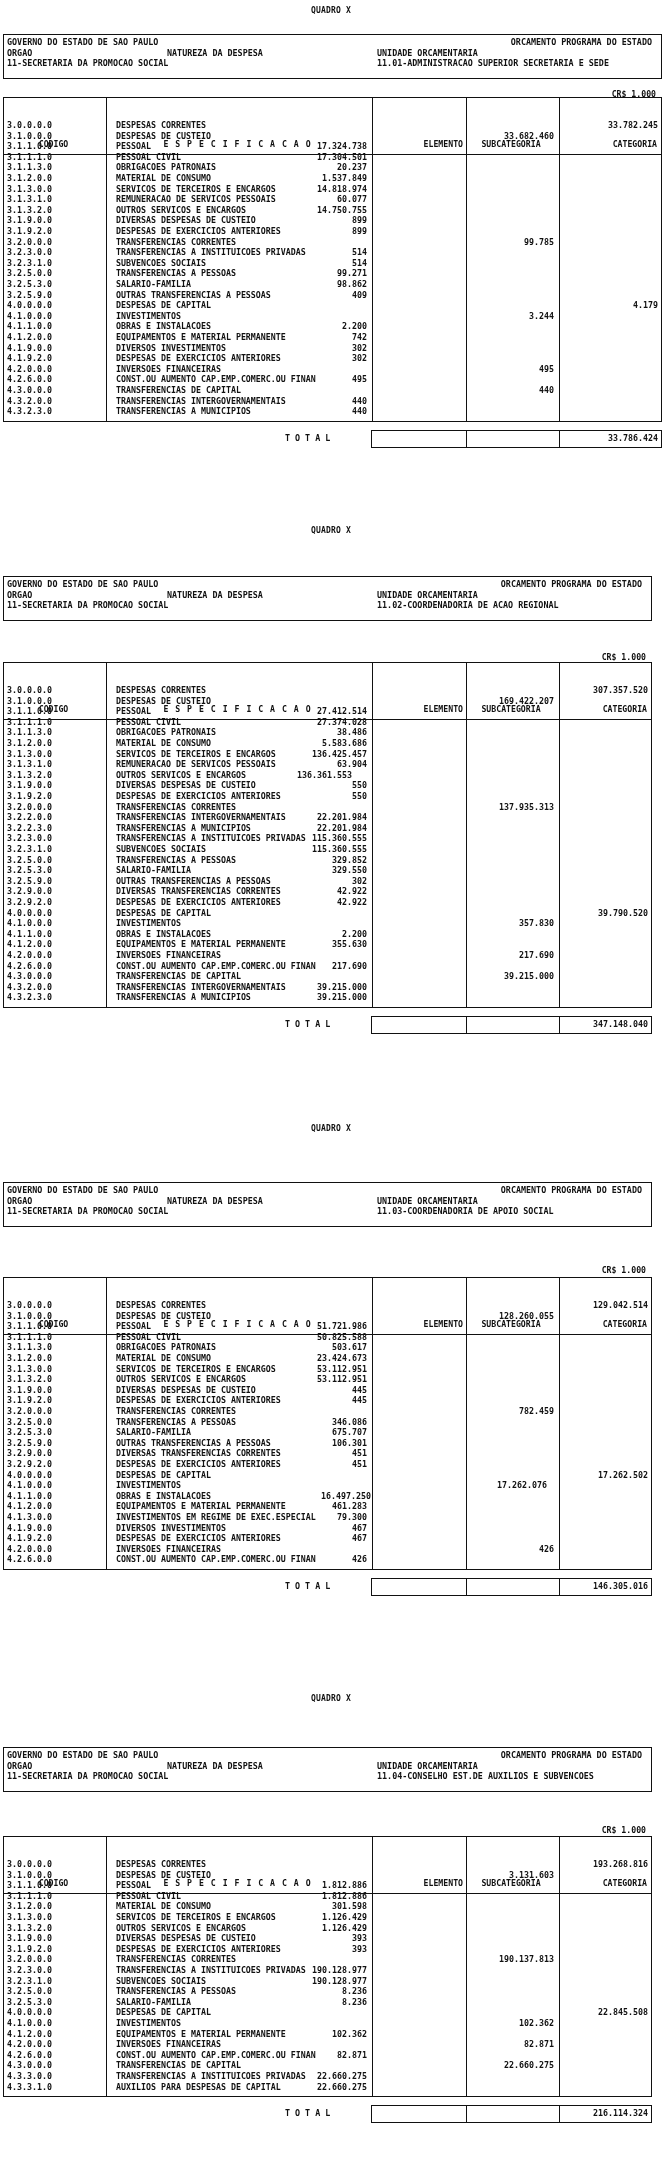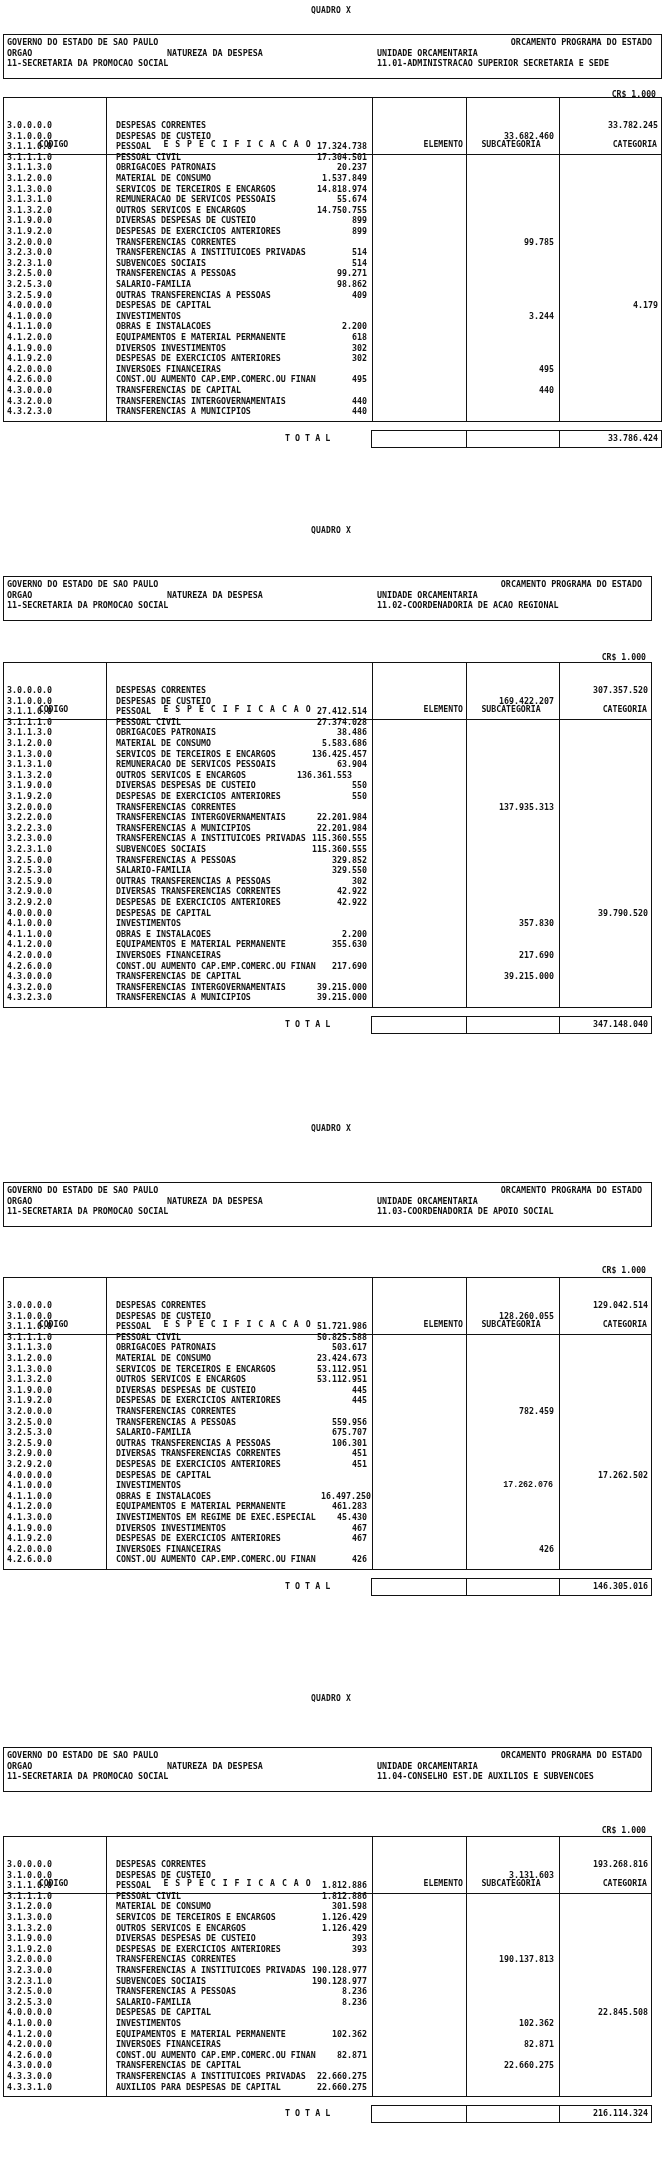--- a/index.html
+++ b/index.html
@@ -53,34 +53,34 @@
         <div class="vline" style="left: 462px;"></div>
         <div class="vline" style="left: 555px;"></div>
         <div class="tbody">
           <div class="row" style="top: 0px;"><span class="c-code">3.0.0.0.0</span><span class="c-spec">DESPESAS CORRENTES</span><span class="c-el" style="right: 294px;"></span><span class="c-sub" style="right: 107px;"></span><span class="c-cat" style="right: 3px; text-align: right;">33.782.245</span></div>
           <div class="row" style="top: 10.6px;"><span class="c-code">3.1.0.0.0</span><span class="c-spec">DESPESAS DE CUSTEIO</span><span class="c-el" style="right: 294px;"></span><span class="c-sub" style="right: 107px;">33.682.460</span><span class="c-cat" style="right: 3px;"></span></div>
           <div class="row" style="top: 21.2px;"><span class="c-code">3.1.1.0.0</span><span class="c-spec">PESSOAL</span><span class="c-el" style="right: 294px;">17.324.738</span><span class="c-sub" style="right: 107px;"></span><span class="c-cat" style="right: 3px;"></span></div>
           <div class="row" style="top: 31.8px;"><span class="c-code">3.1.1.1.0</span><span class="c-spec">PESSOAL CIVIL</span><span class="c-el" style="right: 294px;">17.304.501</span><span class="c-sub" style="right: 107px;"></span><span class="c-cat" style="right: 3px;"></span></div>
           <div class="row" style="top: 42.4px;"><span class="c-code">3.1.1.3.0</span><span class="c-spec">OBRIGACOES PATRONAIS</span><span class="c-el" style="right: 294px;">20.237</span><span class="c-sub" style="right: 107px;"></span><span class="c-cat" style="right: 3px;"></span></div>
           <div class="row" style="top: 53px;"><span class="c-code">3.1.2.0.0</span><span class="c-spec">MATERIAL DE CONSUMO</span><span class="c-el" style="right: 294px;">1.537.849</span><span class="c-sub" style="right: 107px;"></span><span class="c-cat" style="right: 3px;"></span></div>
           <div class="row" style="top: 63.6px;"><span class="c-code">3.1.3.0.0</span><span class="c-spec">SERVICOS DE TERCEIROS E ENCARGOS</span><span class="c-el" style="right: 294px;">14.818.974</span><span class="c-sub" style="right: 107px;"></span><span class="c-cat" style="right: 3px;"></span></div>
-          <div class="row" style="top: 74.2px;"><span class="c-code">3.1.3.1.0</span><span class="c-spec">REMUNERACAO DE SERVICOS PESSOAIS</span><span class="c-el" style="right: 294px;">55.674</span><span class="c-sub" style="right: 107px;"></span><span class="c-cat" style="right: 3px;"></span></div>
+          <div class="row" style="top: 74.2px;"><span class="c-code">3.1.3.1.0</span><span class="c-spec">REMUNERACAO DE SERVICOS PESSOAIS</span><span class="c-el" style="right: 294px;">60.077</span><span class="c-sub" style="right: 107px;"></span><span class="c-cat" style="right: 3px;"></span></div>
           <div class="row" style="top: 84.8px;"><span class="c-code">3.1.3.2.0</span><span class="c-spec">OUTROS SERVICOS E ENCARGOS</span><span class="c-el" style="right: 294px;">14.750.755</span><span class="c-sub" style="right: 107px;"></span><span class="c-cat" style="right: 3px;"></span></div>
           <div class="row" style="top: 95.4px;"><span class="c-code">3.1.9.0.0</span><span class="c-spec">DIVERSAS DESPESAS DE CUSTEIO</span><span class="c-el" style="right: 294px;">899</span><span class="c-sub" style="right: 107px;"></span><span class="c-cat" style="right: 3px;"></span></div>
           <div class="row" style="top: 106px;"><span class="c-code">3.1.9.2.0</span><span class="c-spec">DESPESAS DE EXERCICIOS ANTERIORES</span><span class="c-el" style="right: 294px;">899</span><span class="c-sub" style="right: 107px;"></span><span class="c-cat" style="right: 3px;"></span></div>
           <div class="row" style="top: 116.6px;"><span class="c-code">3.2.0.0.0</span><span class="c-spec">TRANSFERENCIAS CORRENTES</span><span class="c-el" style="right: 294px;"></span><span class="c-sub" style="right: 107px;">99.785</span><span class="c-cat" style="right: 3px;"></span></div>
           <div class="row" style="top: 127.2px;"><span class="c-code">3.2.3.0.0</span><span class="c-spec">TRANSFERENCIAS A INSTITUICOES PRIVADAS</span><span class="c-el" style="right: 294px;">514</span><span class="c-sub" style="right: 107px;"></span><span class="c-cat" style="right: 3px;"></span></div>
           <div class="row" style="top: 137.8px;"><span class="c-code">3.2.3.1.0</span><span class="c-spec">SUBVENCOES SOCIAIS</span><span class="c-el" style="right: 294px;">514</span><span class="c-sub" style="right: 107px;"></span><span class="c-cat" style="right: 3px;"></span></div>
           <div class="row" style="top: 148.4px;"><span class="c-code">3.2.5.0.0</span><span class="c-spec">TRANSFERENCIAS A PESSOAS</span><span class="c-el" style="right: 294px;">99.271</span><span class="c-sub" style="right: 107px;"></span><span class="c-cat" style="right: 3px;"></span></div>
           <div class="row" style="top: 159px;"><span class="c-code">3.2.5.3.0</span><span class="c-spec">SALARIO-FAMILIA</span><span class="c-el" style="right: 294px;">98.862</span><span class="c-sub" style="right: 107px;"></span><span class="c-cat" style="right: 3px;"></span></div>
           <div class="row" style="top: 169.6px;"><span class="c-code">3.2.5.9.0</span><span class="c-spec">OUTRAS TRANSFERENCIAS A PESSOAS</span><span class="c-el" style="right: 294px;">409</span><span class="c-sub" style="right: 107px;"></span><span class="c-cat" style="right: 3px;"></span></div>
           <div class="row" style="top: 180.2px;"><span class="c-code">4.0.0.0.0</span><span class="c-spec">DESPESAS DE CAPITAL</span><span class="c-el" style="right: 294px;"></span><span class="c-sub" style="right: 107px;"></span><span class="c-cat" style="right: 3px;">4.179</span></div>
           <div class="row" style="top: 190.8px;"><span class="c-code">4.1.0.0.0</span><span class="c-spec">INVESTIMENTOS</span><span class="c-el" style="right: 294px;"></span><span class="c-sub" style="right: 107px;">3.244</span><span class="c-cat" style="right: 3px;"></span></div>
           <div class="row" style="top: 201.4px;"><span class="c-code">4.1.1.0.0</span><span class="c-spec">OBRAS E INSTALACOES</span><span class="c-el" style="right: 294px;">2.200</span><span class="c-sub" style="right: 107px;"></span><span class="c-cat" style="right: 3px;"></span></div>
-          <div class="row" style="top: 212px;"><span class="c-code">4.1.2.0.0</span><span class="c-spec">EQUIPAMENTOS E MATERIAL PERMANENTE</span><span class="c-el" style="right: 294px;">618</span><span class="c-sub" style="right: 107px;"></span><span class="c-cat" style="right: 3px;"></span></div>
+          <div class="row" style="top: 212px;"><span class="c-code">4.1.2.0.0</span><span class="c-spec">EQUIPAMENTOS E MATERIAL PERMANENTE</span><span class="c-el" style="right: 294px;">742</span><span class="c-sub" style="right: 107px;"></span><span class="c-cat" style="right: 3px;"></span></div>
           <div class="row" style="top: 222.6px;"><span class="c-code">4.1.9.0.0</span><span class="c-spec">DIVERSOS INVESTIMENTOS</span><span class="c-el" style="right: 294px;">302</span><span class="c-sub" style="right: 107px;"></span><span class="c-cat" style="right: 3px;"></span></div>
           <div class="row" style="top: 233.2px;"><span class="c-code">4.1.9.2.0</span><span class="c-spec">DESPESAS DE EXERCICIOS ANTERIORES</span><span class="c-el" style="right: 294px;">302</span><span class="c-sub" style="right: 107px;"></span><span class="c-cat" style="right: 3px;"></span></div>
           <div class="row" style="top: 243.8px;"><span class="c-code">4.2.0.0.0</span><span class="c-spec">INVERSOES FINANCEIRAS</span><span class="c-el" style="right: 294px;"></span><span class="c-sub" style="right: 107px;">495</span><span class="c-cat" style="right: 3px;"></span></div>
           <div class="row" style="top: 254.4px;"><span class="c-code">4.2.6.0.0</span><span class="c-spec">CONST.OU AUMENTO CAP.EMP.COMERC.OU FINAN</span><span class="c-el" style="right: 294px;">495</span><span class="c-sub" style="right: 107px;"></span><span class="c-cat" style="right: 3px;"></span></div>
           <div class="row" style="top: 265px;"><span class="c-code">4.3.0.0.0</span><span class="c-spec">TRANSFERENCIAS DE CAPITAL</span><span class="c-el" style="right: 294px;"></span><span class="c-sub" style="right: 107px;">440</span><span class="c-cat" style="right: 3px;"></span></div>
           <div class="row" style="top: 275.6px;"><span class="c-code">4.3.2.0.0</span><span class="c-spec">TRANSFERENCIAS INTERGOVERNAMENTAIS</span><span class="c-el" style="right: 294px;">440</span><span class="c-sub" style="right: 107px;"></span><span class="c-cat" style="right: 3px;"></span></div>
           <div class="row" style="top: 286.2px;"><span class="c-code">4.3.2.3.0</span><span class="c-spec">TRANSFERENCIAS A MUNICIPIOS</span><span class="c-el" style="right: 294px;">440</span><span class="c-sub" style="right: 107px;"></span><span class="c-cat" style="right: 3px;"></span></div>
         </div>
       </div>
       <div class="totlabel" style="top: 432.8px; left: 285px;">TOTAL</div>
@@ -175,30 +175,30 @@
           <div class="row" style="top: 10.6px;"><span class="c-code">3.1.0.0.0</span><span class="c-spec">DESPESAS DE CUSTEIO</span><span class="c-el" style="right: 284px;"></span><span class="c-sub" style="right: 97px;">128.260.055</span><span class="c-cat" style="right: 3px;"></span></div>
           <div class="row" style="top: 21.2px;"><span class="c-code">3.1.1.0.0</span><span class="c-spec">PESSOAL</span><span class="c-el" style="right: 284px;">51.721.986</span><span class="c-sub" style="right: 97px;"></span><span class="c-cat" style="right: 3px;"></span></div>
           <div class="row" style="top: 31.8px;"><span class="c-code">3.1.1.1.0</span><span class="c-spec">PESSOAL CIVIL</span><span class="c-el" style="right: 284px;">50.825.588</span><span class="c-sub" style="right: 97px;"></span><span class="c-cat" style="right: 3px;"></span></div>
           <div class="row" style="top: 42.4px;"><span class="c-code">3.1.1.3.0</span><span class="c-spec">OBRIGACOES PATRONAIS</span><span class="c-el" style="right: 284px;">503.617</span><span class="c-sub" style="right: 97px;"></span><span class="c-cat" style="right: 3px;"></span></div>
           <div class="row" style="top: 53px;"><span class="c-code">3.1.2.0.0</span><span class="c-spec">MATERIAL DE CONSUMO</span><span class="c-el" style="right: 284px;">23.424.673</span><span class="c-sub" style="right: 97px;"></span><span class="c-cat" style="right: 3px;"></span></div>
           <div class="row" style="top: 63.6px;"><span class="c-code">3.1.3.0.0</span><span class="c-spec">SERVICOS DE TERCEIROS E ENCARGOS</span><span class="c-el" style="right: 284px;">53.112.951</span><span class="c-sub" style="right: 97px;"></span><span class="c-cat" style="right: 3px;"></span></div>
           <div class="row" style="top: 74.2px;"><span class="c-code">3.1.3.2.0</span><span class="c-spec">OUTROS SERVICOS E ENCARGOS</span><span class="c-el" style="right: 284px;">53.112.951</span><span class="c-sub" style="right: 97px;"></span><span class="c-cat" style="right: 3px;"></span></div>
           <div class="row" style="top: 84.8px;"><span class="c-code">3.1.9.0.0</span><span class="c-spec">DIVERSAS DESPESAS DE CUSTEIO</span><span class="c-el" style="right: 284px;">445</span><span class="c-sub" style="right: 97px;"></span><span class="c-cat" style="right: 3px;"></span></div>
           <div class="row" style="top: 95.4px;"><span class="c-code">3.1.9.2.0</span><span class="c-spec">DESPESAS DE EXERCICIOS ANTERIORES</span><span class="c-el" style="right: 284px;">445</span><span class="c-sub" style="right: 97px;"></span><span class="c-cat" style="right: 3px;"></span></div>
           <div class="row" style="top: 106px;"><span class="c-code">3.2.0.0.0</span><span class="c-spec">TRANSFERENCIAS CORRENTES</span><span class="c-el" style="right: 284px;"></span><span class="c-sub" style="right: 97px;">782.459</span><span class="c-cat" style="right: 3px;"></span></div>
-          <div class="row" style="top: 116.6px;"><span class="c-code">3.2.5.0.0</span><span class="c-spec">TRANSFERENCIAS A PESSOAS</span><span class="c-el" style="right: 284px;">559.956</span><span class="c-sub" style="right: 97px;"></span><span class="c-cat" style="right: 3px;"></span></div>
+          <div class="row" style="top: 116.6px;"><span class="c-code">3.2.5.0.0</span><span class="c-spec">TRANSFERENCIAS A PESSOAS</span><span class="c-el" style="right: 284px;">346.086</span><span class="c-sub" style="right: 97px;"></span><span class="c-cat" style="right: 3px;"></span></div>
           <div class="row" style="top: 127.2px;"><span class="c-code">3.2.5.3.0</span><span class="c-spec">SALARIO-FAMILIA</span><span class="c-el" style="right: 284px;">675.707</span><span class="c-sub" style="right: 97px;"></span><span class="c-cat" style="right: 3px;"></span></div>
           <div class="row" style="top: 137.8px;"><span class="c-code">3.2.5.9.0</span><span class="c-spec">OUTRAS TRANSFERENCIAS A PESSOAS</span><span class="c-el" style="right: 284px;">106.301</span><span class="c-sub" style="right: 97px;"></span><span class="c-cat" style="right: 3px;"></span></div>
           <div class="row" style="top: 148.4px;"><span class="c-code">3.2.9.0.0</span><span class="c-spec">DIVERSAS TRANSFERENCIAS CORRENTES</span><span class="c-el" style="right: 284px;">451</span><span class="c-sub" style="right: 97px;"></span><span class="c-cat" style="right: 3px;"></span></div>
           <div class="row" style="top: 159px;"><span class="c-code">3.2.9.2.0</span><span class="c-spec">DESPESAS DE EXERCICIOS ANTERIORES</span><span class="c-el" style="right: 284px;">451</span><span class="c-sub" style="right: 97px;"></span><span class="c-cat" style="right: 3px;"></span></div>
           <div class="row" style="top: 169.6px;"><span class="c-code">4.0.0.0.0</span><span class="c-spec">DESPESAS DE CAPITAL</span><span class="c-el" style="right: 284px;"></span><span class="c-sub" style="right: 97px;"></span><span class="c-cat" style="right: 3px;">17.262.502</span></div>
-          <div class="row" style="top: 180.2px;"><span class="c-code">4.1.0.0.0</span><span class="c-spec">INVESTIMENTOS</span><span class="c-el" style="right: 284px;"></span><span class="c-sub" style="right: 98px; font-family: Liberation Mono, monospace;">17.262.076</span><span class="c-cat" style="right: 3px;"></span></div>
+          <div class="row" style="top: 180.2px;"><span class="c-code">4.1.0.0.0</span><span class="c-spec">INVESTIMENTOS</span><span class="c-el" style="right: 284px;"></span><span class="c-sub" style="right: 104px;">17.262.076</span><span class="c-cat" style="right: 3px;"></span></div>
           <div class="row" style="top: 190.8px;"><span class="c-code">4.1.1.0.0</span><span class="c-spec">OBRAS E INSTALACOES</span><span class="c-el" style="right: 280px;">16.497.250</span><span class="c-sub" style="right: 97px;"></span><span class="c-cat" style="right: 3px;"></span></div>
           <div class="row" style="top: 201.4px;"><span class="c-code">4.1.2.0.0</span><span class="c-spec">EQUIPAMENTOS E MATERIAL PERMANENTE</span><span class="c-el" style="right: 284px;">461.283</span><span class="c-sub" style="right: 97px;"></span><span class="c-cat" style="right: 3px;"></span></div>
-          <div class="row" style="top: 212px;"><span class="c-code">4.1.3.0.0</span><span class="c-spec">INVESTIMENTOS EM REGIME DE EXEC.ESPECIAL</span><span class="c-el" style="right: 284px;">45.430</span><span class="c-sub" style="right: 97px;"></span><span class="c-cat" style="right: 3px;"></span></div>
+          <div class="row" style="top: 212px;"><span class="c-code">4.1.3.0.0</span><span class="c-spec">INVESTIMENTOS EM REGIME DE EXEC.ESPECIAL</span><span class="c-el" style="right: 284px;">79.300</span><span class="c-sub" style="right: 97px;"></span><span class="c-cat" style="right: 3px;"></span></div>
           <div class="row" style="top: 222.6px;"><span class="c-code">4.1.9.0.0</span><span class="c-spec">DIVERSOS INVESTIMENTOS</span><span class="c-el" style="right: 284px;">467</span><span class="c-sub" style="right: 97px;"></span><span class="c-cat" style="right: 3px;"></span></div>
           <div class="row" style="top: 233.2px;"><span class="c-code">4.1.9.2.0</span><span class="c-spec">DESPESAS DE EXERCICIOS ANTERIORES</span><span class="c-el" style="right: 284px;">467</span><span class="c-sub" style="right: 97px;"></span><span class="c-cat" style="right: 3px;"></span></div>
           <div class="row" style="top: 243.8px;"><span class="c-code">4.2.0.0.0</span><span class="c-spec">INVERSOES FINANCEIRAS</span><span class="c-el" style="right: 284px;"></span><span class="c-sub" style="right: 97px;">426</span><span class="c-cat" style="right: 3px;"></span></div>
           <div class="row" style="top: 254.4px;"><span class="c-code">4.2.6.0.0</span><span class="c-spec">CONST.OU AUMENTO CAP.EMP.COMERC.OU FINAN</span><span class="c-el" style="right: 284px;">426</span><span class="c-sub" style="right: 97px;"></span><span class="c-cat" style="right: 3px;"></span></div>
         </div>
       </div>
       <div class="totlabel" style="top: 1581px; left: 285px;">TOTAL</div>
       <div class="totbox" style="top: 1578px; left: 371px; width: 281px;">
         <div class="vline" style="left: 94px;"></div>
         <div class="vline" style="left: 187px;"></div>

